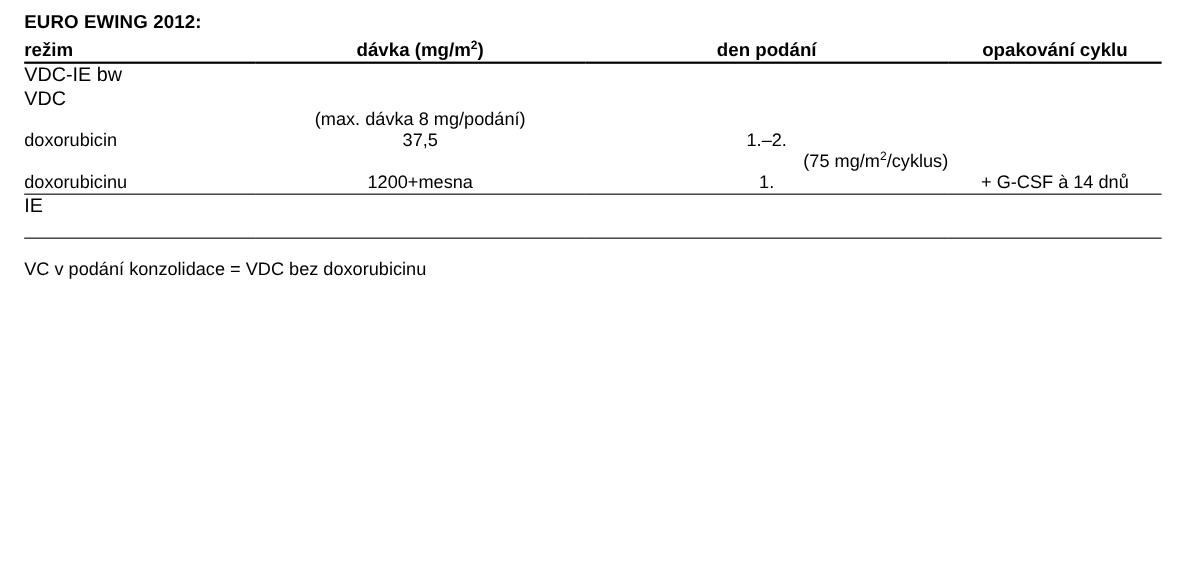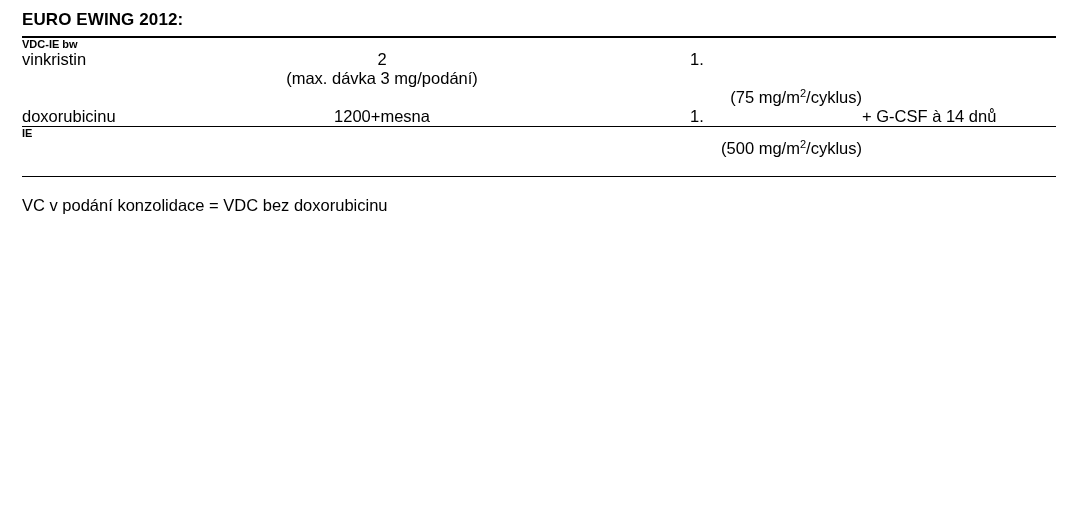--- a/index.html
+++ b/index.html
@@ -70,34 +70,34 @@
     height: 0;
     line-height: 0;
     font-size: 0;
   }
   .spacer-row td {
     height: 18px;
     font-size: 0;
     line-height: 0;
   }
   .grp td {
-    font-size: 11px;
-    font-weight: bold;
+    font-size: 18px;
+    font-weight: normal;
     padding-top: 10px;
     padding-bottom: 5px;
   }
   .row td {
     font-size: 16.5px;
     padding-top: 5px;
     padding-bottom: 4px;
   }
   .row .c-regimen { text-align: left; }
   .row .c-dose    { text-align: center; }
   .row .c-day     { text-align: center; }
-  .row .c-cycle   { }
+  .row .c-cycle   { text-align: center; }
 
   .sub td {
     font-size: 16.5px;
     padding-top: 3px;
     padding-bottom: 4px;
   }
   .sub .c-dose { text-align: center; }
   .sub .c-day  { text-align: right; }
 
   sup {
@@ -119,44 +119,53 @@
 
   <table class="tbl">
     <colgroup>
       <col class="col-regimen">
       <col class="col-dose">
       <col class="col-day">
       <col class="col-cycle">
     </colgroup>
     <tbody>
 
+      <tr class="hdr">
+        <td class="c-regimen">režim</td>
+        <td class="c-dose">dávka (mg/m<sup>2</sup>)</td>
+        <td class="c-day">den podání</td>
+        <td class="c-cycle">opakování cyklu</td>
+      </tr>
 
       <tr class="rule-top">
         <td colspan="4"></td>
       </tr>
 
       <tr class="grp">
         <td colspan="4">VDC-IE bw</td>
       </tr>
 
-
-      <tr class="row">
-        <td class="c-regimen">vinkristin</td>
-        <td class="c-dose">2</td>
-        <td class="c-day">1.</td>
-        <td class="c-cycle"></td>
-      </tr>
+      <tr class="grp">
+        <td colspan="4">VDC</td>
+      </tr>
+
 
       <tr class="sub">
         <td class="c-regimen"></td>
-        <td class="c-dose">(max. dávka 3 mg/podání)</td>
+        <td class="c-dose">(max. dávka 8 mg/podání)</td>
         <td class="c-day"></td>
         <td class="c-cycle"></td>
       </tr>
 
+      <tr class="row">
+        <td class="c-regimen">doxorubicin</td>
+        <td class="c-dose">37,5</td>
+        <td class="c-day">1.–2.</td>
+        <td class="c-cycle"></td>
+      </tr>
 
       <tr class="sub">
         <td class="c-regimen"></td>
         <td class="c-dose"></td>
         <td class="c-day">(75 mg/m<sup>2</sup>/cyklus)</td>
         <td class="c-cycle"></td>
       </tr>
 
       <tr class="row">
         <td class="c-regimen">doxorubicinu</td>
@@ -169,26 +178,20 @@
         <td colspan="4"></td>
       </tr>
 
       <tr class="grp">
         <td colspan="4">IE</td>
       </tr>
 
 
 
 
-      <tr class="sub">
-        <td class="c-regimen"></td>
-        <td class="c-dose"></td>
-        <td class="c-day">(500 mg/m<sup>2</sup>/cyklus)</td>
-        <td class="c-cycle"></td>
-      </tr>
 
       <tr class="spacer-row">
         <td colspan="4"></td>
       </tr>
 
       <tr class="rule-bottom">
         <td colspan="4"></td>
       </tr>
 
     </tbody>

